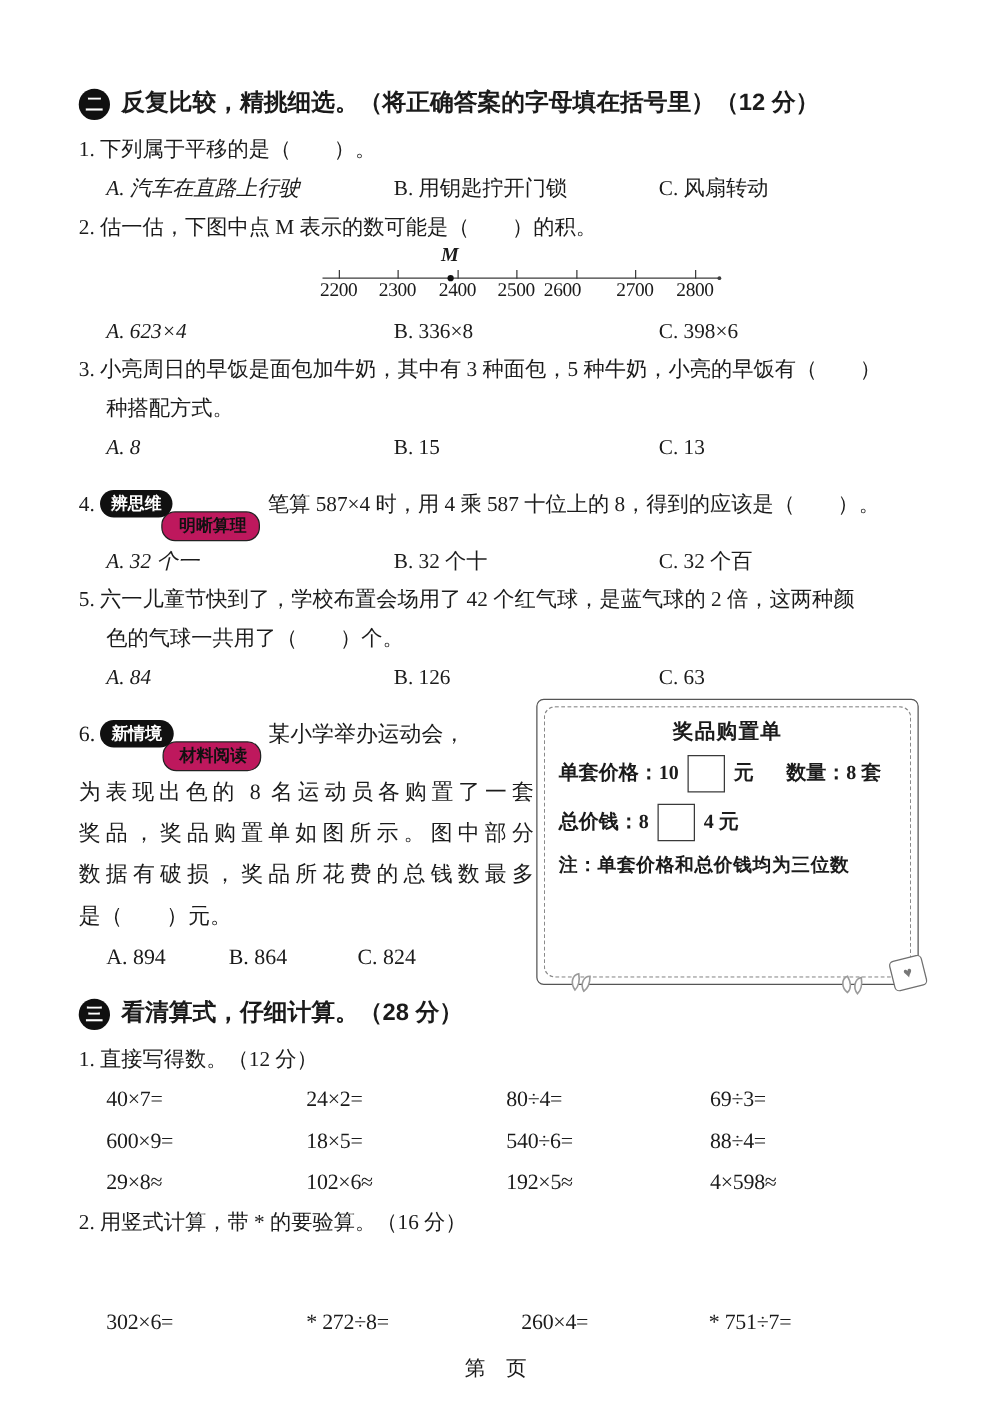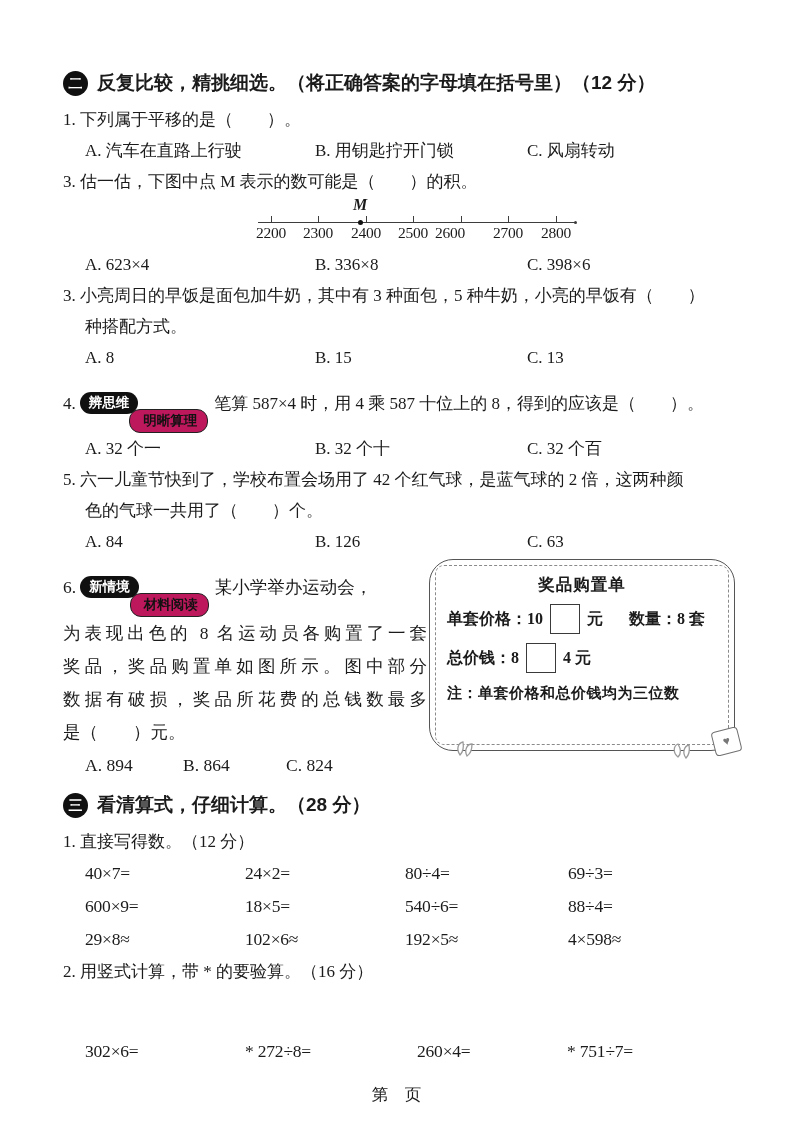--- a/index.html
+++ b/index.html
@@ -20,21 +20,21 @@
   }
   .sec-icon {
     flex:none; width:25px; height:25px; border-radius:50%;
     background:#101010; color:#ffffff;
     display:inline-flex; align-items:center; justify-content:center;
     font-size:14px; font-weight:bold;
   }
 
   .q { font-size:17px; line-height:31px; white-space:nowrap; }
   .opts { display:flex; padding-left:22px; font-size:17px; line-height:31px; }
-  .optsA > span:nth-child(1){ width:230px; }
+  .optsA > span:nth-child(1){ width:230px;font-style:italic; }
   .optsA > span:nth-child(2){ width:212px; }
   .optsB > span:nth-child(1){ width:98px; }
   .optsB > span:nth-child(2){ width:103px; }
 
   
   .nl-wrap { position:relative; height:52px; }
   .nl { position:absolute; left:195px; top:2px; width:322px; height:50px; }
   .nl-line { position:absolute; left:0; top:23px; width:318px; height:1px; background:#3d3d3d; }
   .nl-tick { position:absolute; top:17px; width:1px; height:7px; background:#3d3d3d; }
   .nl-lbl { position:absolute; top:25px; font-size:15.5px; transform:translateX(-50%); letter-spacing:-0.3px; }
@@ -54,21 +54,21 @@
                    padding:1px 10px 1px 13px; margin-left:-9px;margin-top:36px; }
 
   
   .q6 { display:flex; margin-top:0; }
   .q6-left { width:364px; font-size:17.5px; line-height:33px; }
   .q6-left .jline { text-align:justify; text-align-last:justify; }
   .q6-l1 { white-space:nowrap; }
   .q6-right { width:306px; margin-left:2px; padding-top:2px; }
 
   
-  .card { position:relative; border:1.5px solid #555; border-radius:24px; padding:5px; height:192px; background:#fff; }
+  .card { position:relative; border:1.5px solid #555; border-radius:6px; padding:5px; height:229px; background:#fff; }
   .card-inner { border:1.5px dashed #8a8a8a; border-radius:9px; height:100%;
                 padding:8px 11px 4px; font-weight:bold; font-size:16px; line-height:22px; }
   .card-title { text-align:center; font-size:16.5px; margin-bottom:8px; letter-spacing:1px; }
   .card-row { display:flex; align-items:center; margin-bottom:9px; white-space:nowrap; }
   .sq { flex:none; width:30px; height:30px; border:1.5px solid #3a3a3a; background:#fff; margin:0 7px; }
   .row-right { margin-left:auto; margin-right:12px; }
   .card-note { font-size:15px; margin-top:1px; letter-spacing:0.5px; white-space:nowrap; }
 
   .decor-left { position:absolute; left:24px; bottom:-7px; }
   .decor-right { position:absolute; right:30px; bottom:-9px; }
@@ -98,21 +98,21 @@
     <span>反复比较，精挑细选。（将正确答案的字母填在括号里）（12 分）</span>
   </div>
 
   <div class="q">1. 下列属于平移的是（　　）。</div>
   <div class="opts optsA">
     <span>A. 汽车在直路上行驶</span>
     <span>B. 用钥匙拧开门锁</span>
     <span>C. 风扇转动</span>
   </div>
 
-  <div class="q">3. 估一估，下图中点 M 表示的数可能是（　　）的积。</div>
+  <div class="q">2. 估一估，下图中点 M 表示的数可能是（　　）的积。</div>
   <div class="nl-wrap">
     <div class="nl">
       <span class="nl-m">M</span>
       <div class="nl-line"></div>
       <div class="nl-tick" style="left:13px"></div>
       <div class="nl-tick" style="left:60px"></div>
       <div class="nl-tick" style="left:108px"></div>
       <div class="nl-tick" style="left:155px"></div>
       <div class="nl-tick" style="left:203px"></div>
       <div class="nl-tick" style="left:250px"></div>

